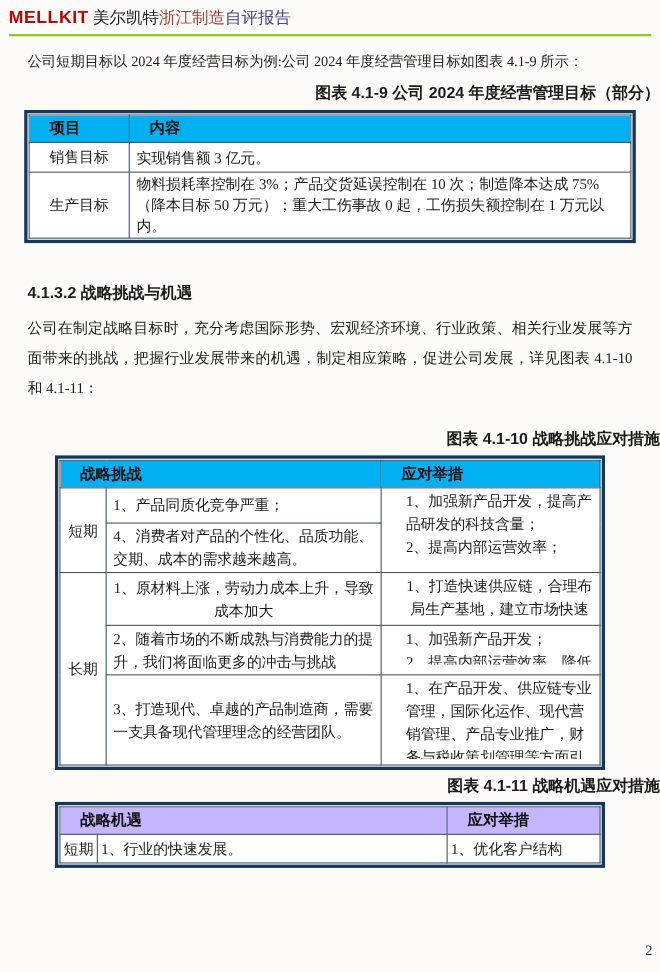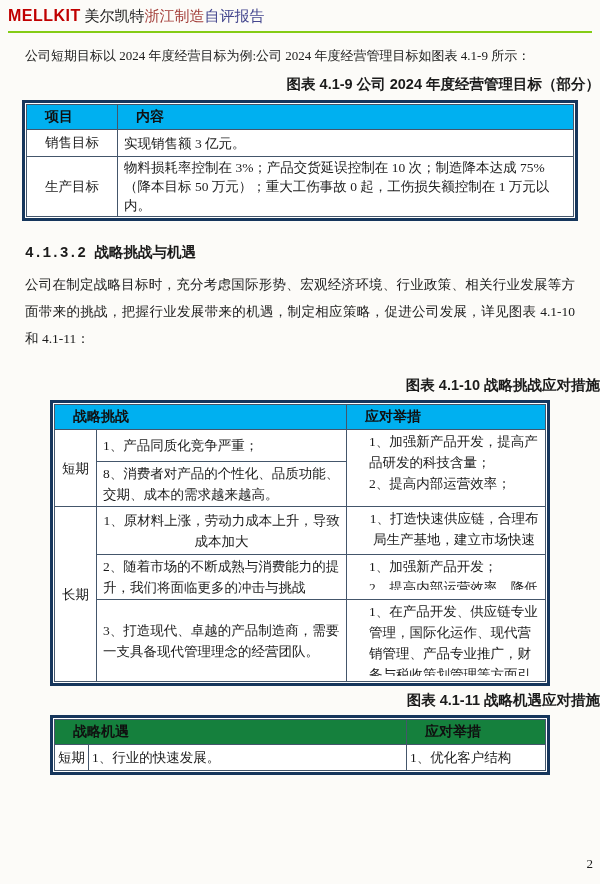--- a/index.html
+++ b/index.html
@@ -11,29 +11,29 @@
   
   .doc-header{margin:7px 8px 0;padding-bottom:5px;border-bottom:2px solid #84cc16;font-size:15px;white-space:nowrap;}
   .brand-en{color:#c00000;font-family:"Liberation Sans",sans-serif;font-weight:bold;font-size:16px;letter-spacing:.5px;}
   .brand-cn{color:#1b1b1b;}
   .brand-zj{color:#a33f3a;}
   .brand-rep{color:#45478e;}
   
   .para{margin:13px 25px 0;font-size:13px;line-height:20px;text-align:justify;}
   .para2{margin:9px 25px 0;font-size:13.5px;line-height:27px;text-align:justify;}
   .fig-title{margin-top:9px;text-align:right;font-weight:bold;font-size:14.5px;font-family:"Liberation Sans",sans-serif;}
-  .sec-heading{margin:22px 25px 0;font-weight:bold;font-size:14.5px;font-family:Liberation Mono, monospace;}
+  .sec-heading{margin:36px 25px 0;font-weight:bold;font-size:14.5px;font-family:Liberation Sans, sans-serif;}
   
   .tblwrap{border:3px solid #16365c;background:#ffffff;padding:1px;}
   .tblwrap1{margin:6px 22px 0;}
   .tblwrap2{margin:5px 50px 0;}
   table{border-collapse:collapse;width:100%;table-layout:fixed;font-size:13.5px;}
   th,td{border:1px solid #44566b;padding:1px 6px;overflow:hidden;}
   th{background:#00b0f0;font-family:"Liberation Sans",sans-serif;font-weight:bold;font-size:14px;text-align:left;padding:3px 18px;color:#101010;}
-  .red-head th{background:#15803d;font-family:Liberation Serif, serif;}
+  .red-head th{background:#c4b5fd;font-family:Liberation Serif, serif;}
   td.lbl{text-align:center;vertical-align:middle;}
   td.cnt{vertical-align:middle;}
   td.meas{vertical-align:top;}
   .pre{white-space:pre-line;margin-left:16px;}
   .clip{overflow:hidden;line-height:21px;}
   .lh19{line-height:19px;}
   .lh21{line-height:21px;}
   
   .h26 td{height:24px;}
   .h55 td{height:53px;}
@@ -107,21 +107,21 @@
     <tr class="hA">
       <td class="lbl lh21" rowspan="2">短期</td>
       <td class="cnt lh21">1、产品同质化竞争严重；</td>
       <td class="meas" rowspan="2">
         <div class="clip clip-sd pre">1、加强新产品开发，提高产品研发的科技含量；
 2、提高内部运营效率；
 3、降低内部管理成本。</div>
       </td>
     </tr>
     <tr class="hB">
-      <td class="cnt lh21">8、消费者对产品的个性化、品质功能、交期、成本的需求越来越高。</td>
+      <td class="cnt lh21">4、消费者对产品的个性化、品质功能、交期、成本的需求越来越高。</td>
     </tr>
     <tr class="hC">
       <td class="lbl lh21" rowspan="3">长期</td>
       <td class="cnt lh21">1、原材料上涨，劳动力成本上升，导致成本加大</td>
       <td class="meas">
         <div class="clip clip-c pre">1、打造快速供应链，合理布局生产基地，建立市场快速反应渠道；
 2、进行生产工艺优化。</div>
       </td>
     </tr>
     <tr class="hD">

